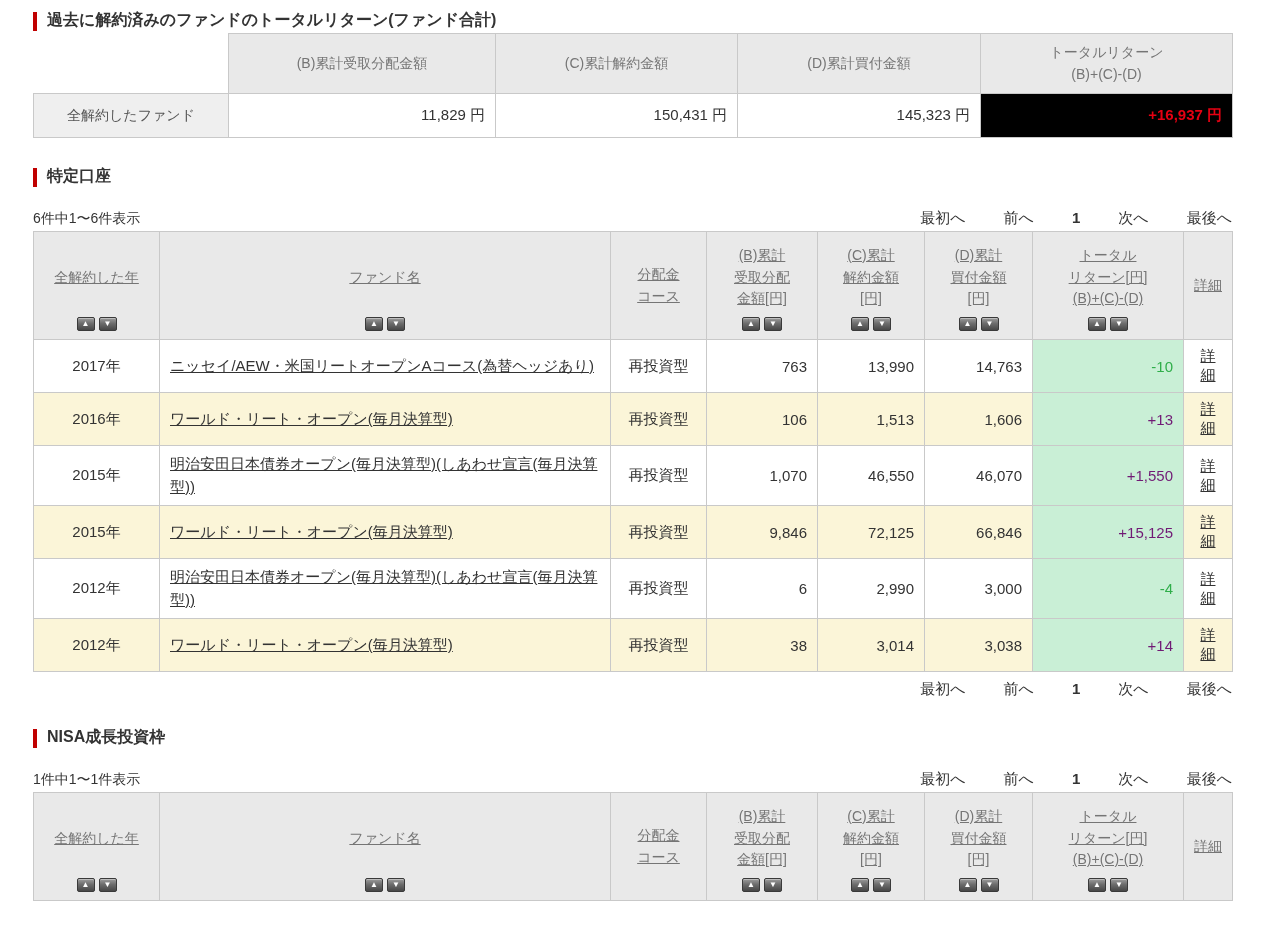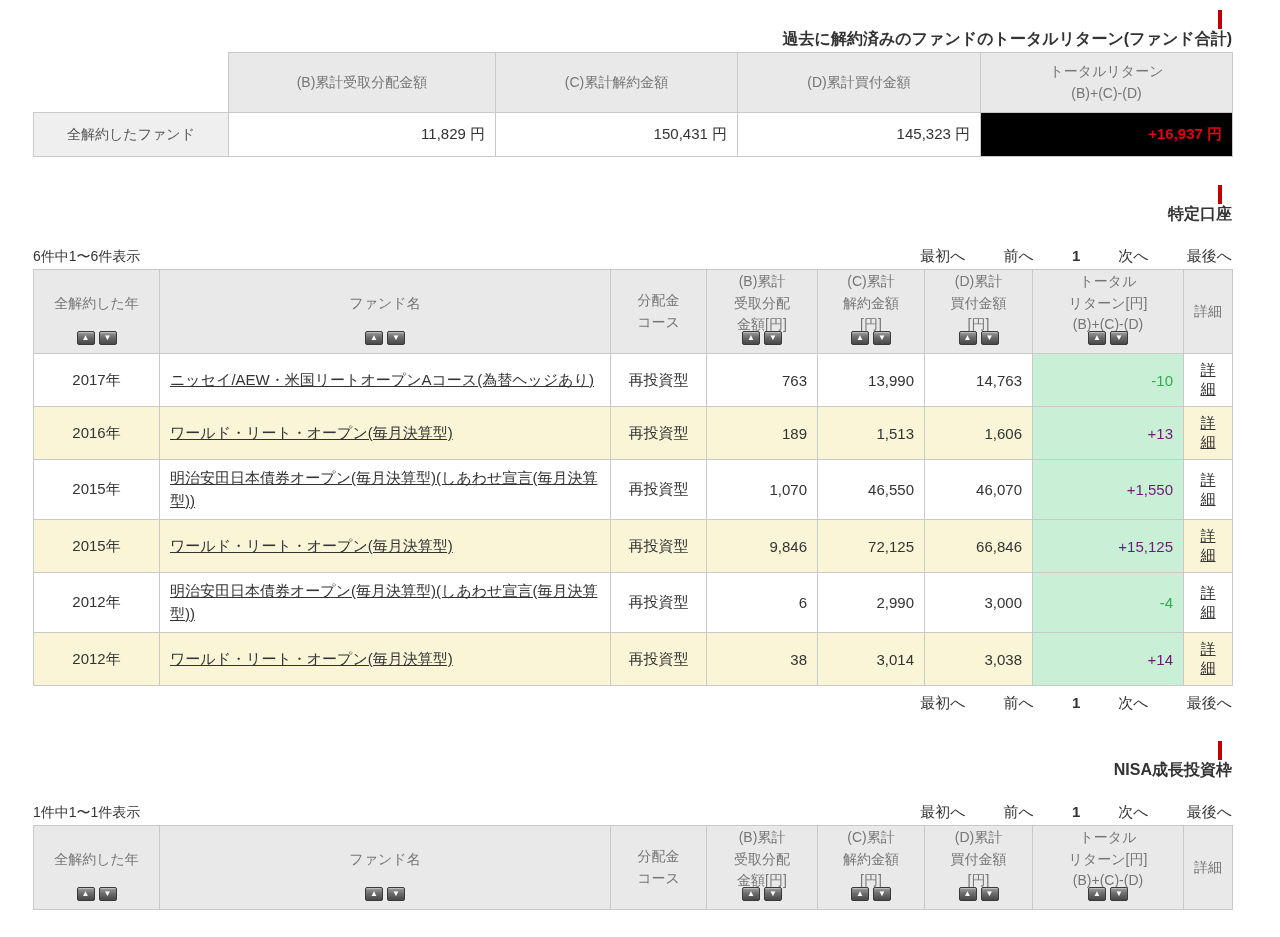--- a/index.html
+++ b/index.html
@@ -7,21 +7,21 @@
     margin: 0;
     background: #fff;
     color: #333;
     font-family: "Liberation Sans", "DejaVu Sans", sans-serif;
   }
   .page { margin: 8px 33px 14px 33px; width: 1199px; }
 
   
   .sec-title {
     font-size: 16px; font-weight: bold; color: #333;
-    margin: 0 0 0 0; padding: 2px 0; display: flex; align-items: flex-end; flex-direction: column;
+    margin: 0 0 0 0; padding: 2px 0; display: flex; align-items: flex-end;
   }
   .accent-bar {
     display: inline-block; width: 4px; height: 19px;
     background: #c00000; margin-right: 10px;
   }
   .note { font-size: 14px; margin: 26px 0 20px 2px; color: #333; }
 
   
   table { border-collapse: collapse; table-layout: fixed; width: 1199px; }
   th, td { border: 1px solid #c9c9c9; font-weight: normal; }
@@ -38,21 +38,21 @@
   .summary thead th { height: 60px; }
   .summary td, .summary tbody th { height: 44px; }
   .summary .blank { border: none; background: none; }
   .summary tbody th.rowlabel {
     background: #efefef; color: #555; font-size: 14px; text-align: center;
   }
   .summary .total-cell { background: #000000; }
   .summary .summary-total { font-weight: bold; color: #e60012; font-size: 15px; }
 
   
-  .grid thead th { height: 84px; }
+  .grid thead th { height: 108px; text-decoration: underline; }
   .grid .hlines { padding-bottom: 16px; }
   .grid th .sorts {
     position: absolute; bottom: 6px; left: 0; right: 0; text-align: center;
   }
   .sort-btn {
     display: inline-block; width: 18px; height: 14px; margin: 0 2px;
     background: linear-gradient(180deg, #9d9d9d 0%, #6d6d6d 45%, #474747 100%);
     border: 1px solid #3a3a3a; border-radius: 2px;
     color: #fff; font-size: 8px; line-height: 12px; text-align: center;
     cursor: pointer; padding: 0;
@@ -214,21 +214,21 @@
               <td class="num">763</td>
               <td class="num">13,990</td>
               <td class="num">14,763</td>
               <td class="num total-cell"><span class="neg">-10</span></td>
               <td class="center"><a class="detail-link" href="#">詳細</a></td>
             </tr>
             <tr class="alt">
               <td class="center">2016年</td>
               <td class="fund"><a class="fund-link" href="#">ワールド・リート・オープン(毎月決算型)</a></td>
               <td class="center">再投資型</td>
-              <td class="num">189</td>
+              <td class="num">106</td>
               <td class="num">1,513</td>
               <td class="num">1,606</td>
               <td class="num total-cell"><span class="pos">+13</span></td>
               <td class="center"><a class="detail-link" href="#">詳細</a></td>
             </tr>
             <tr>
               <td class="center">2015年</td>
               <td class="fund"><a class="fund-link" href="#">明治安田日本債券オープン(毎月決算型)(しあわせ宣言(毎月決算型))</a></td>
               <td class="center">再投資型</td>
               <td class="num">1,070</td>

